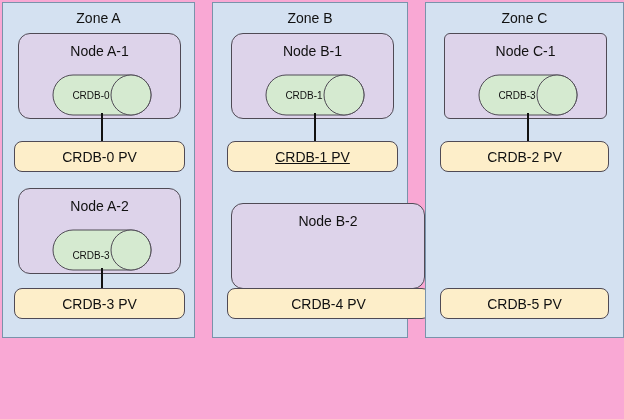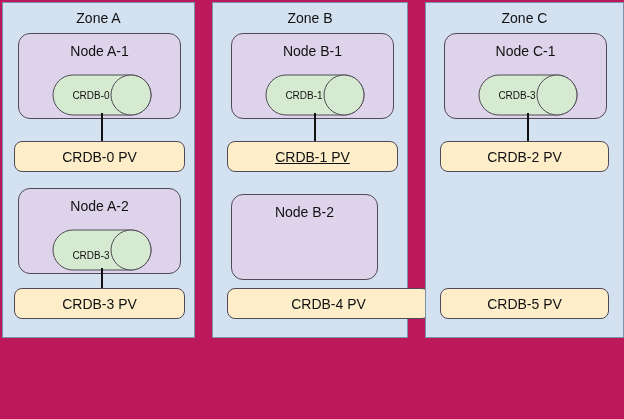--- a/index.html
+++ b/index.html
@@ -1,17 +1,17 @@
 <!DOCTYPE html>
 <html><head>
 <meta charset="utf-8">
 <style>
   html,body{margin:0;padding:0;background:#000;}
   body{width:624px;height:419px;overflow:hidden;font-family:"Liberation Sans",sans-serif;}
-  #canvas{position:relative;width:624px;height:419px;background:#be185d;}
+  #canvas{position:relative;width:624px;height:419px;background:#f9a8d4;}
 
   .zone{position:absolute;top:2px;height:336px;background:#d4e1f1;border:1px solid #7a93ab;box-sizing:border-box;}
   .zone-title{position:absolute;top:7px;left:0;width:100%;text-align:center;font-size:14px;color:#111;}
 
   .node{position:absolute;background:#ddd3ea;border:1px solid #4f4a55;border-radius:12px;box-sizing:border-box;}
   .node-title{position:absolute;top:9px;left:0;width:100%;text-align:center;font-size:14px;color:#111;}
 
   .pv{position:absolute;background:#fdeec9;border:1px solid #4f4a55;border-radius:8px;box-sizing:border-box;
       display:flex;align-items:center;justify-content:center;font-size:14px;color:#111;}
 
@@ -75,33 +75,33 @@
         </svg>
         <div class="cyl-label">CRDB-1</div>
       </div>
     </div>
     <div class="connector" style="left:101px;top:110px;height:28px;"></div>
 
     <div class="pv" style="left:14px;top:138px;width:171px;height:31px;text-decoration:underline;">
       <span>CRDB-1 PV</span>
     </div>
 
-    <div class="node" style="left:18px;top:191px;width:147px;height:86px;">
+    <div class="node" style="left:18px;top:200px;width:194px;height:86px;">
       <div class="node-title">Node B-2</div>
     </div>
 
     <div class="pv" style="left:14px;top:285px;width:203px;height:31px;">
       <span>CRDB-4 PV</span>
     </div>
   </div>
 
   <div class="zone" style="left:425px;width:199px;">
     <div class="zone-title">Zone C</div>
 
-    <div class="node" style="left:18px;top:30px;width:163px;height:86px;">
+    <div class="node" style="left:18px;top:30px;width:163px;height:86px;border-radius:6px;">
       <div class="node-title">Node C-1</div>
       <div class="cyl" style="left:33px;top:40px;width:100px;height:42px;">
         <svg width="100" height="42" viewBox="0 0 100 42" aria-hidden="true">
           <path d="M21 1 H79 A20 20 0 0 1 79 41 H21 A20 20 0 0 1 21 1 Z" fill="#d5ead0" stroke="#4f4a55" stroke-width="1"></path>
           <ellipse cx="79" cy="21" rx="20" ry="20" fill="#d5ead0" stroke="#4f4a55" stroke-width="1"></ellipse>
         </svg>
         <div class="cyl-label">CRDB-3</div>
       </div>
     </div>
     <div class="connector" style="left:101px;top:110px;height:28px;"></div>

